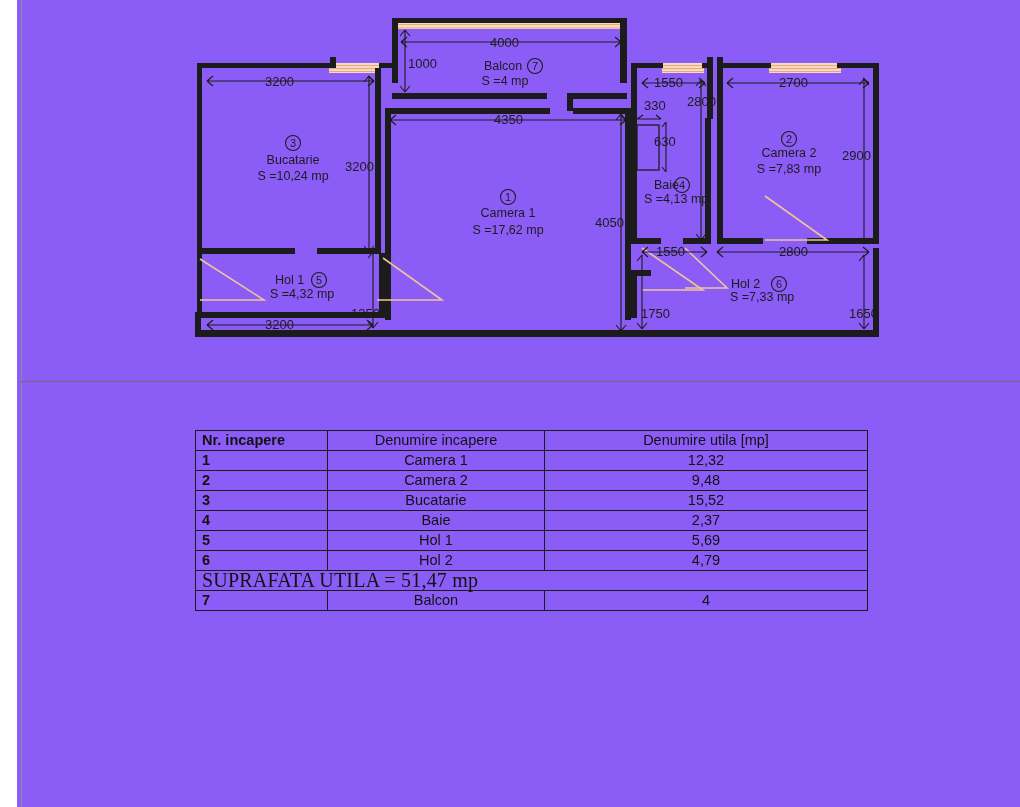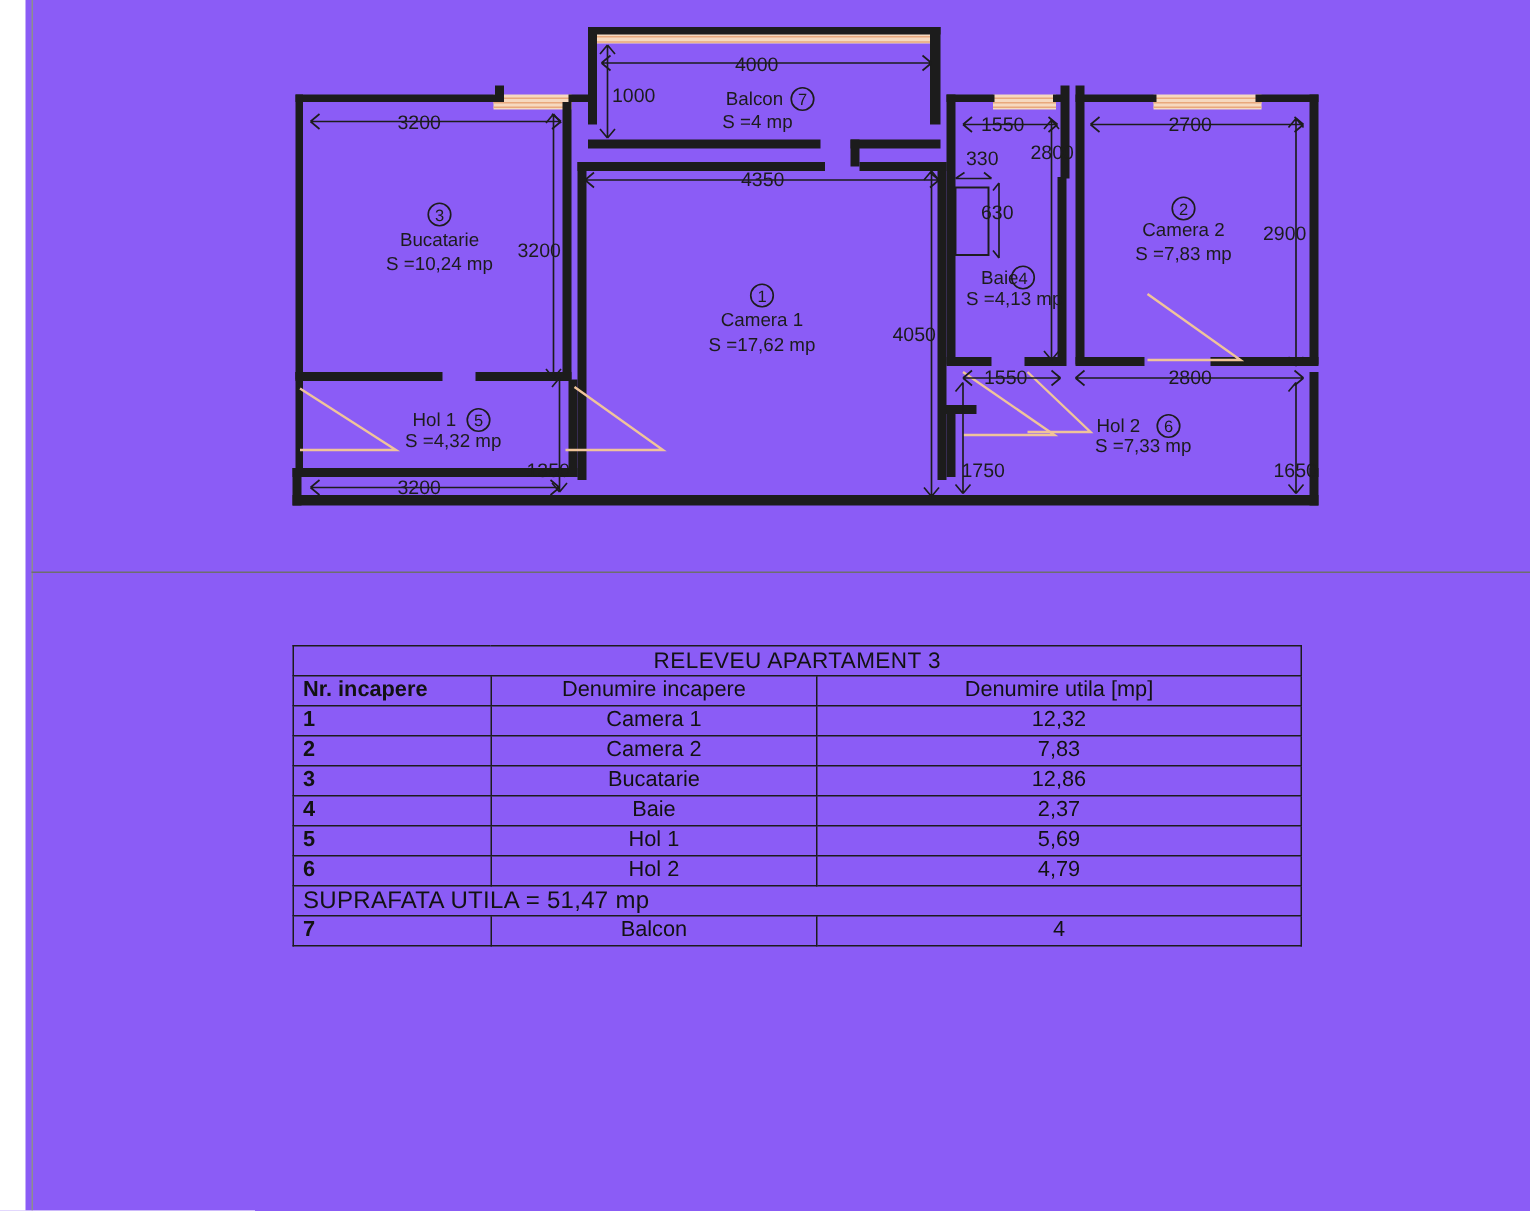--- a/index.html
+++ b/index.html
@@ -115,24 +115,25 @@
     text-align: center;
     height: 22px;
     line-height: 22px;
   }
   td.c-nr     { width: 124px; text-align: left; font-weight: bold; }
   td.c-name   { width: 216px; text-align: center; padding-left: 7px; }
   td.c-area   { width: 331px; text-align: center; }
   td.summary  {
     text-align: left;
     padding-left: 7px;
-    font-size: 16px;
+    font-size: 20px;
     height: 20px;
     line-height: 20px;
     letter-spacing: .2px;
+    font-family: Liberation Serif, serif;
   }
 </style>
 </head>
 <body>
 
 <div id="page">
 
   <div class="frame-left"></div>
   <div class="frame-right"></div>
   <div class="divider"></div>
@@ -343,42 +344,39 @@
         <text class="roomnum" x="762" y="288">6</text>
         <text class="roomarea" x="713" y="301" style="text-anchor:start">S =7,33 mp</text>
       </g>
     </svg>
   </div>
 
   <div id="tbl-wrap">
     <table class="releveu">
       <tbody>
         <tr>
-          <td class="title-cell" colspan="3">RELEVEU APARTAMENT 3</td>
-        </tr>
-        <tr>
           <td class="hdr c-nr">Nr. incapere</td>
           <td class="hdr c-name">Denumire incapere</td>
           <td class="hdr c-area">Denumire utila [mp]</td>
         </tr>
 
         <tr>
           <td class="c-nr">1</td>
           <td class="c-name">Camera 1</td>
           <td class="c-area">12,32</td>
         </tr>
         <tr>
           <td class="c-nr">2</td>
           <td class="c-name">Camera 2</td>
-          <td class="c-area">7,83</td>
+          <td class="c-area">9,48</td>
         </tr>
         <tr>
           <td class="c-nr">3</td>
           <td class="c-name">Bucatarie</td>
-          <td class="c-area">12,86</td>
+          <td class="c-area">15,52</td>
         </tr>
         <tr>
           <td class="c-nr">4</td>
           <td class="c-name">Baie</td>
           <td class="c-area">2,37</td>
         </tr>
         <tr>
           <td class="c-nr">5</td>
           <td class="c-name">Hol 1</td>
           <td class="c-area">5,69</td>

